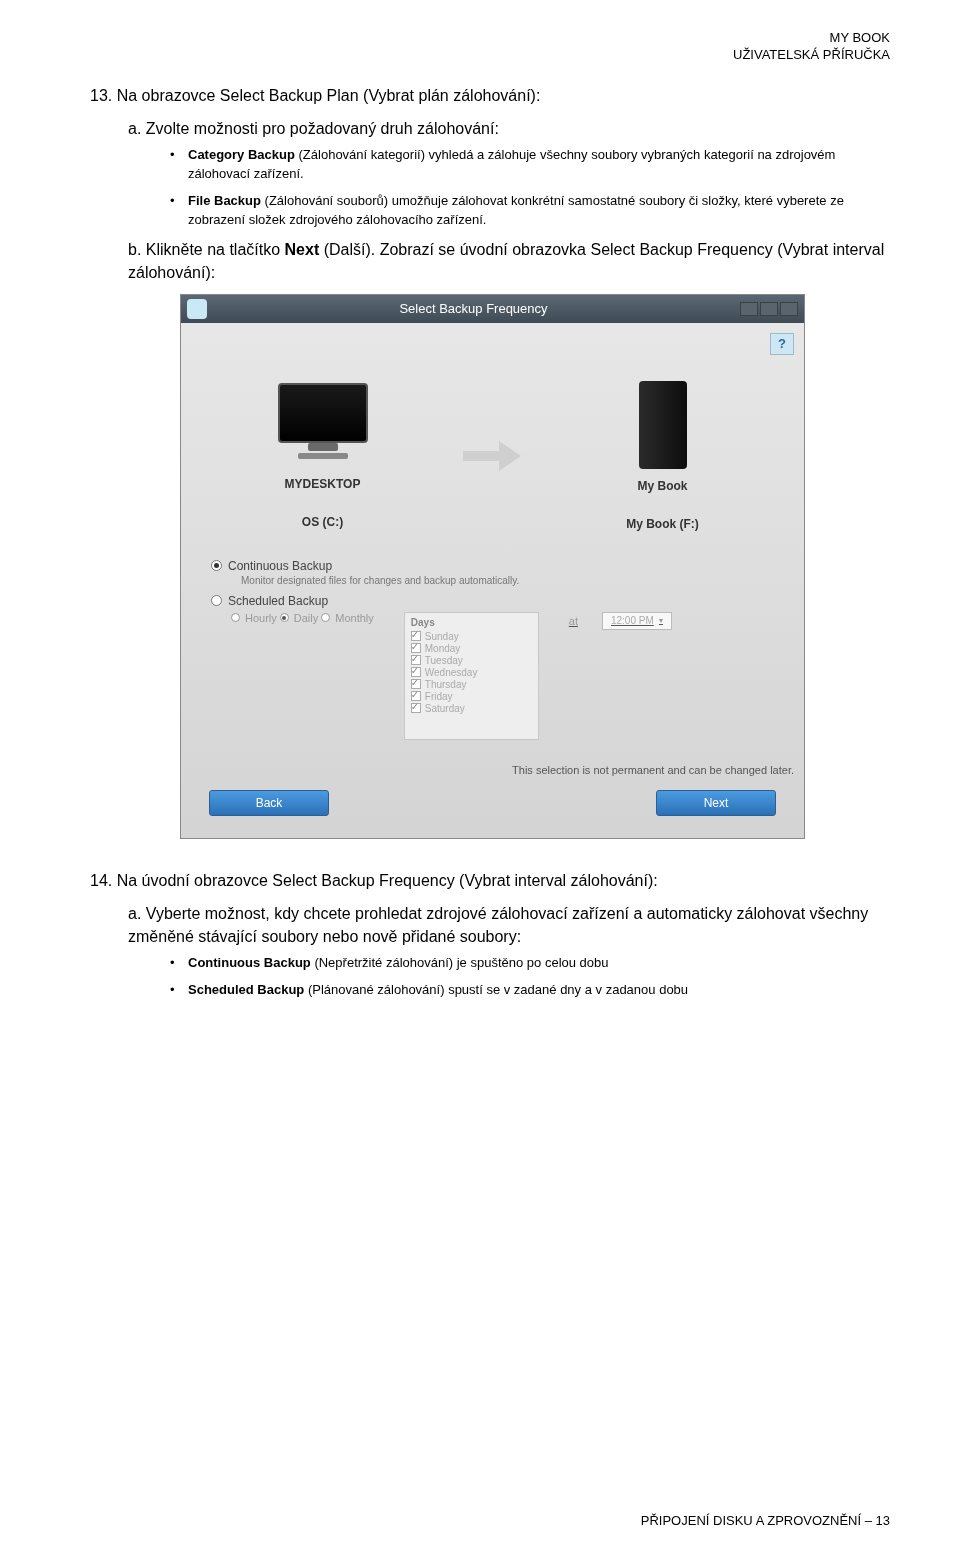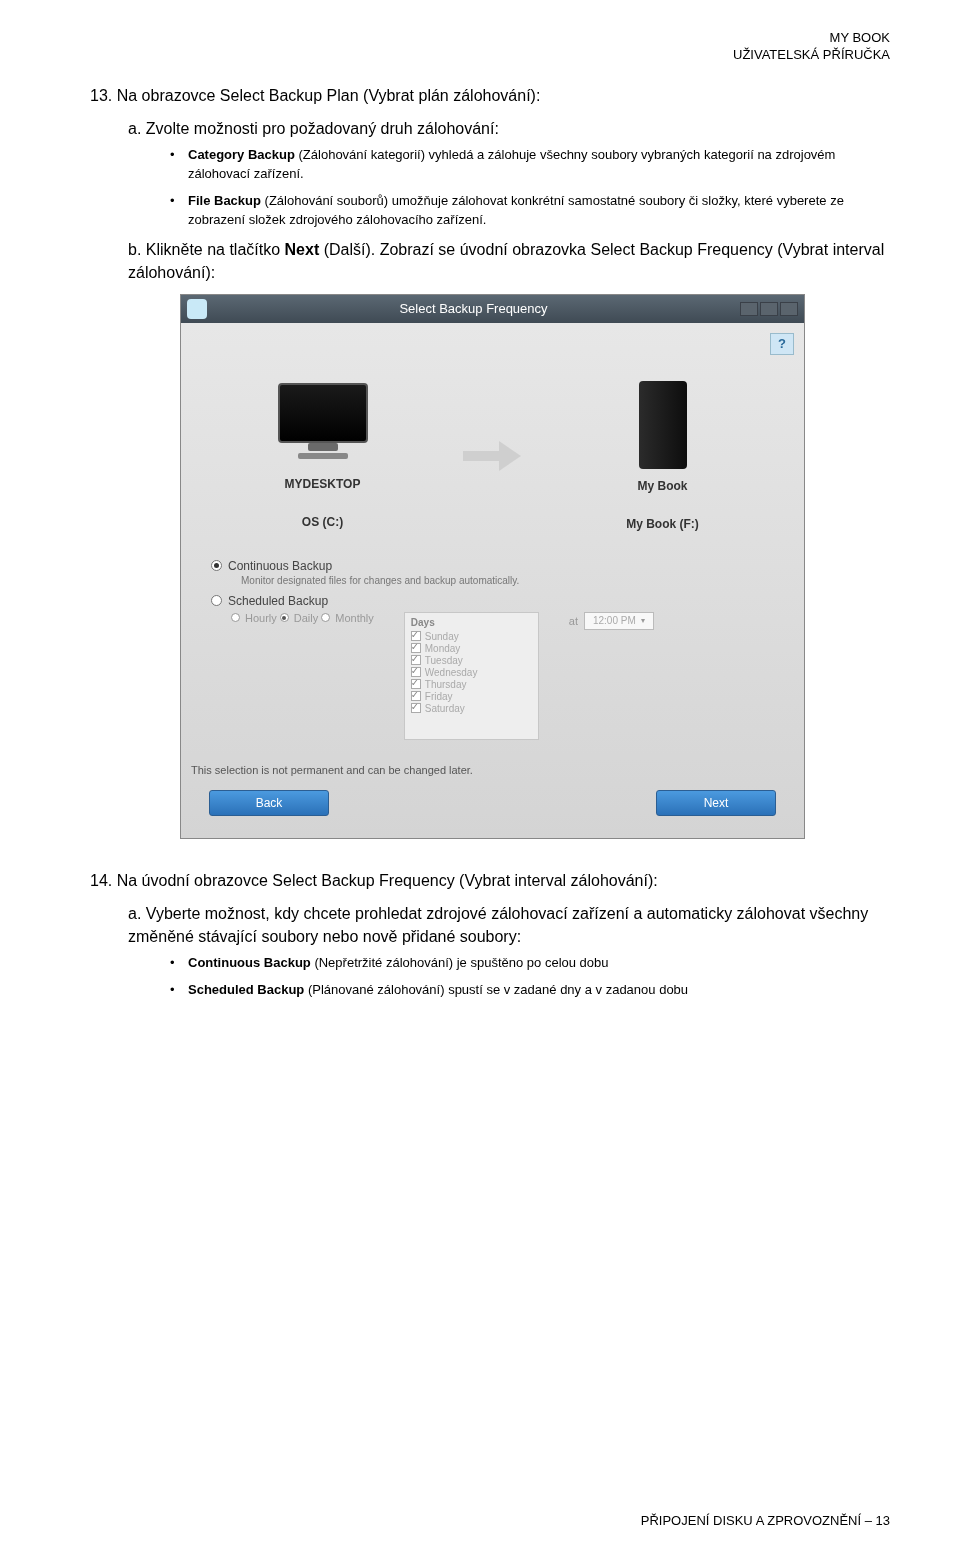--- a/index.html
+++ b/index.html
@@ -176,29 +176,29 @@
     border:1px solid #c7c7c7;
     background:#eee;
     width:135px;
     padding:4px 6px 24px 6px;
   }
   .days-head{font-size:10px;color:#888;font-weight:bold;margin-bottom:3px;}
   .day-row{display:flex;align-items:flex-start;gap:4px;margin-bottom:1px;}
   .chk{width:10px;height:10px;background:#fff;border:1px solid #aaa;position:relative;}
   .chk::after{content:"✓";position:absolute;left:-1px;top:-3px;font-size:10px;color:#888;}
   .day-label{font-size:10px;color:#aaa;}
-  .time-col{display:flex;align-items:center;gap:6px;}
+  .time-col{display:flex;align-items:center;gap:24px;text-decoration:underline;}
   .at-label{font-size:11px;color:#999;}
   .time-box{
     width:70px;height:18px;border:1px solid #bbb;background:#f8f8f8;
     font-size:10px;color:#aaa;padding:0 8px;display:flex;align-items:center;justify-content:space-between;
   }
   .time-caret{font-size:8px;color:#999;}
   .sw-note{
-    text-align:left;
+    text-align:right;
     font-size:11px;
     color:#555;
     margin:24px 0 14px 0;
   }
   .sw-btnbar{
     display:flex;justify-content:space-between;
     padding:0 18px 12px 18px;
   }
   .sw-btn{
     width:120px;height:26px;

